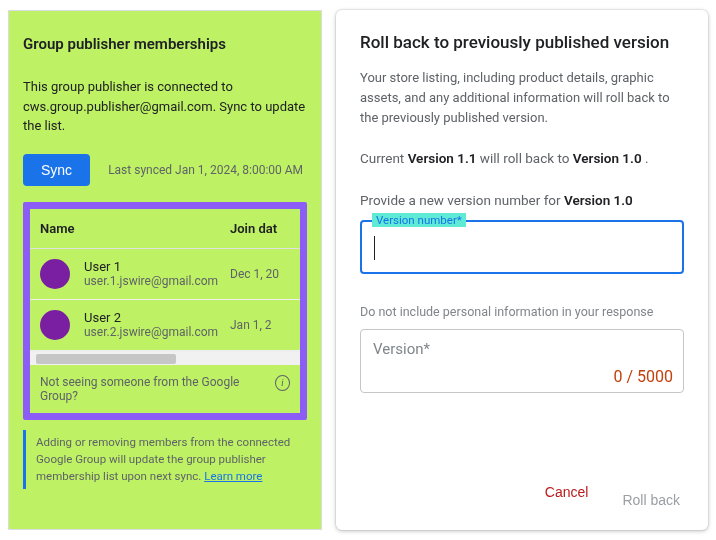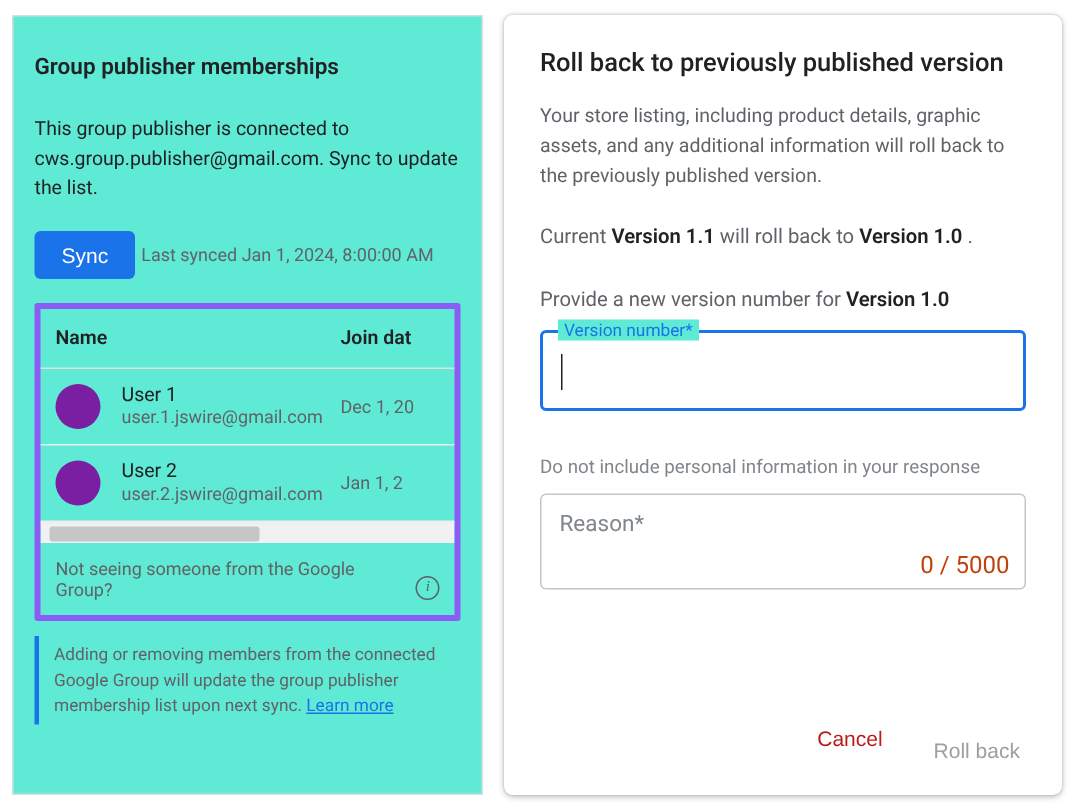--- a/index.html
+++ b/index.html
@@ -12,60 +12,60 @@
     overflow: hidden;
     display: flex;
     gap: 14px;
     padding: 10px 8px;
   }
 
   
   .left-card {
     width: 314px;
     border: 1px solid #d9dce0;
-    background: #5eead4;
+    background: #bef264;
     padding: 14px 14px 14px 14px;
     position: relative;
     font-size: 13px;
     color: #202124;
   }
   .gpm-title {
     font-size: 15px;
     font-weight: 600;
     margin: 10px 0 24px 0;
     color: #202124;
   }
   .gpm-desc {
     font-size: 13px;
     line-height: 1.5;
     color: #202124;
     margin-bottom: 18px;
   }
   .sync-row {
     display: flex;
     align-items: center;
-    gap: 4px;
+    gap: 18px;
     margin-bottom: 16px;
   }
   .sync-btn {
     background: #1a73e8;
     color: #fff;
     border: none;
     border-radius: 4px;
     padding: 8px 18px;
     font-size: 14px;
     font-weight: 500;
     cursor: pointer;
   }
   .last-synced {
     font-size: 12px;
     color: #5f6368;
   }
   .table-wrap {
-    border: 4px solid #8b5cf6;
+    border: 7px solid #8b5cf6;
     border-radius: 2px;
     overflow: hidden;
   }
   .thead {
     display: flex;
     padding: 12px 10px;
     font-size: 13px;
     font-weight: 600;
     color: #202124;
     border-bottom: 1px solid #e0e0e0;
@@ -103,21 +103,21 @@
     height: 10px;
     width: 140px;
     background: #c6c6c6;
     border-radius: 2px;
   }
   .not-seeing {
     font-size: 12px;
     color: #5f6368;
     padding: 10px;
     display: flex;
-    align-items: flex-end;
+    align-items: flex-start;
     gap: 6px;
   }
   .info-icon {
     width: 16px;
     height: 16px;
     border: 1.3px solid #5f6368;
     border-radius: 50%;
     display: inline-flex;
     align-items: center;
     justify-content: center;
@@ -314,21 +314,21 @@
   </div>
 
   <div class="outlined-field">
     <span class="float-label">Version number*</span>
     <span class="caret"></span>
     <input type="text" value="" style="">
   </div>
 
   <div class="reason-sub">Do not include personal information in your response</div>
   <div class="reason-box">
-    <span>Reason*</span>
+    <span>Version*</span>
     <span class="char-count">0 / 5000</span>
   </div>
 
   <div class="dialog-actions">
     <button class="txt-btn cancel">Cancel</button>
     <button class="txt-btn rollback">Roll back</button>
   </div>
 </div>
 
 </body></html>

